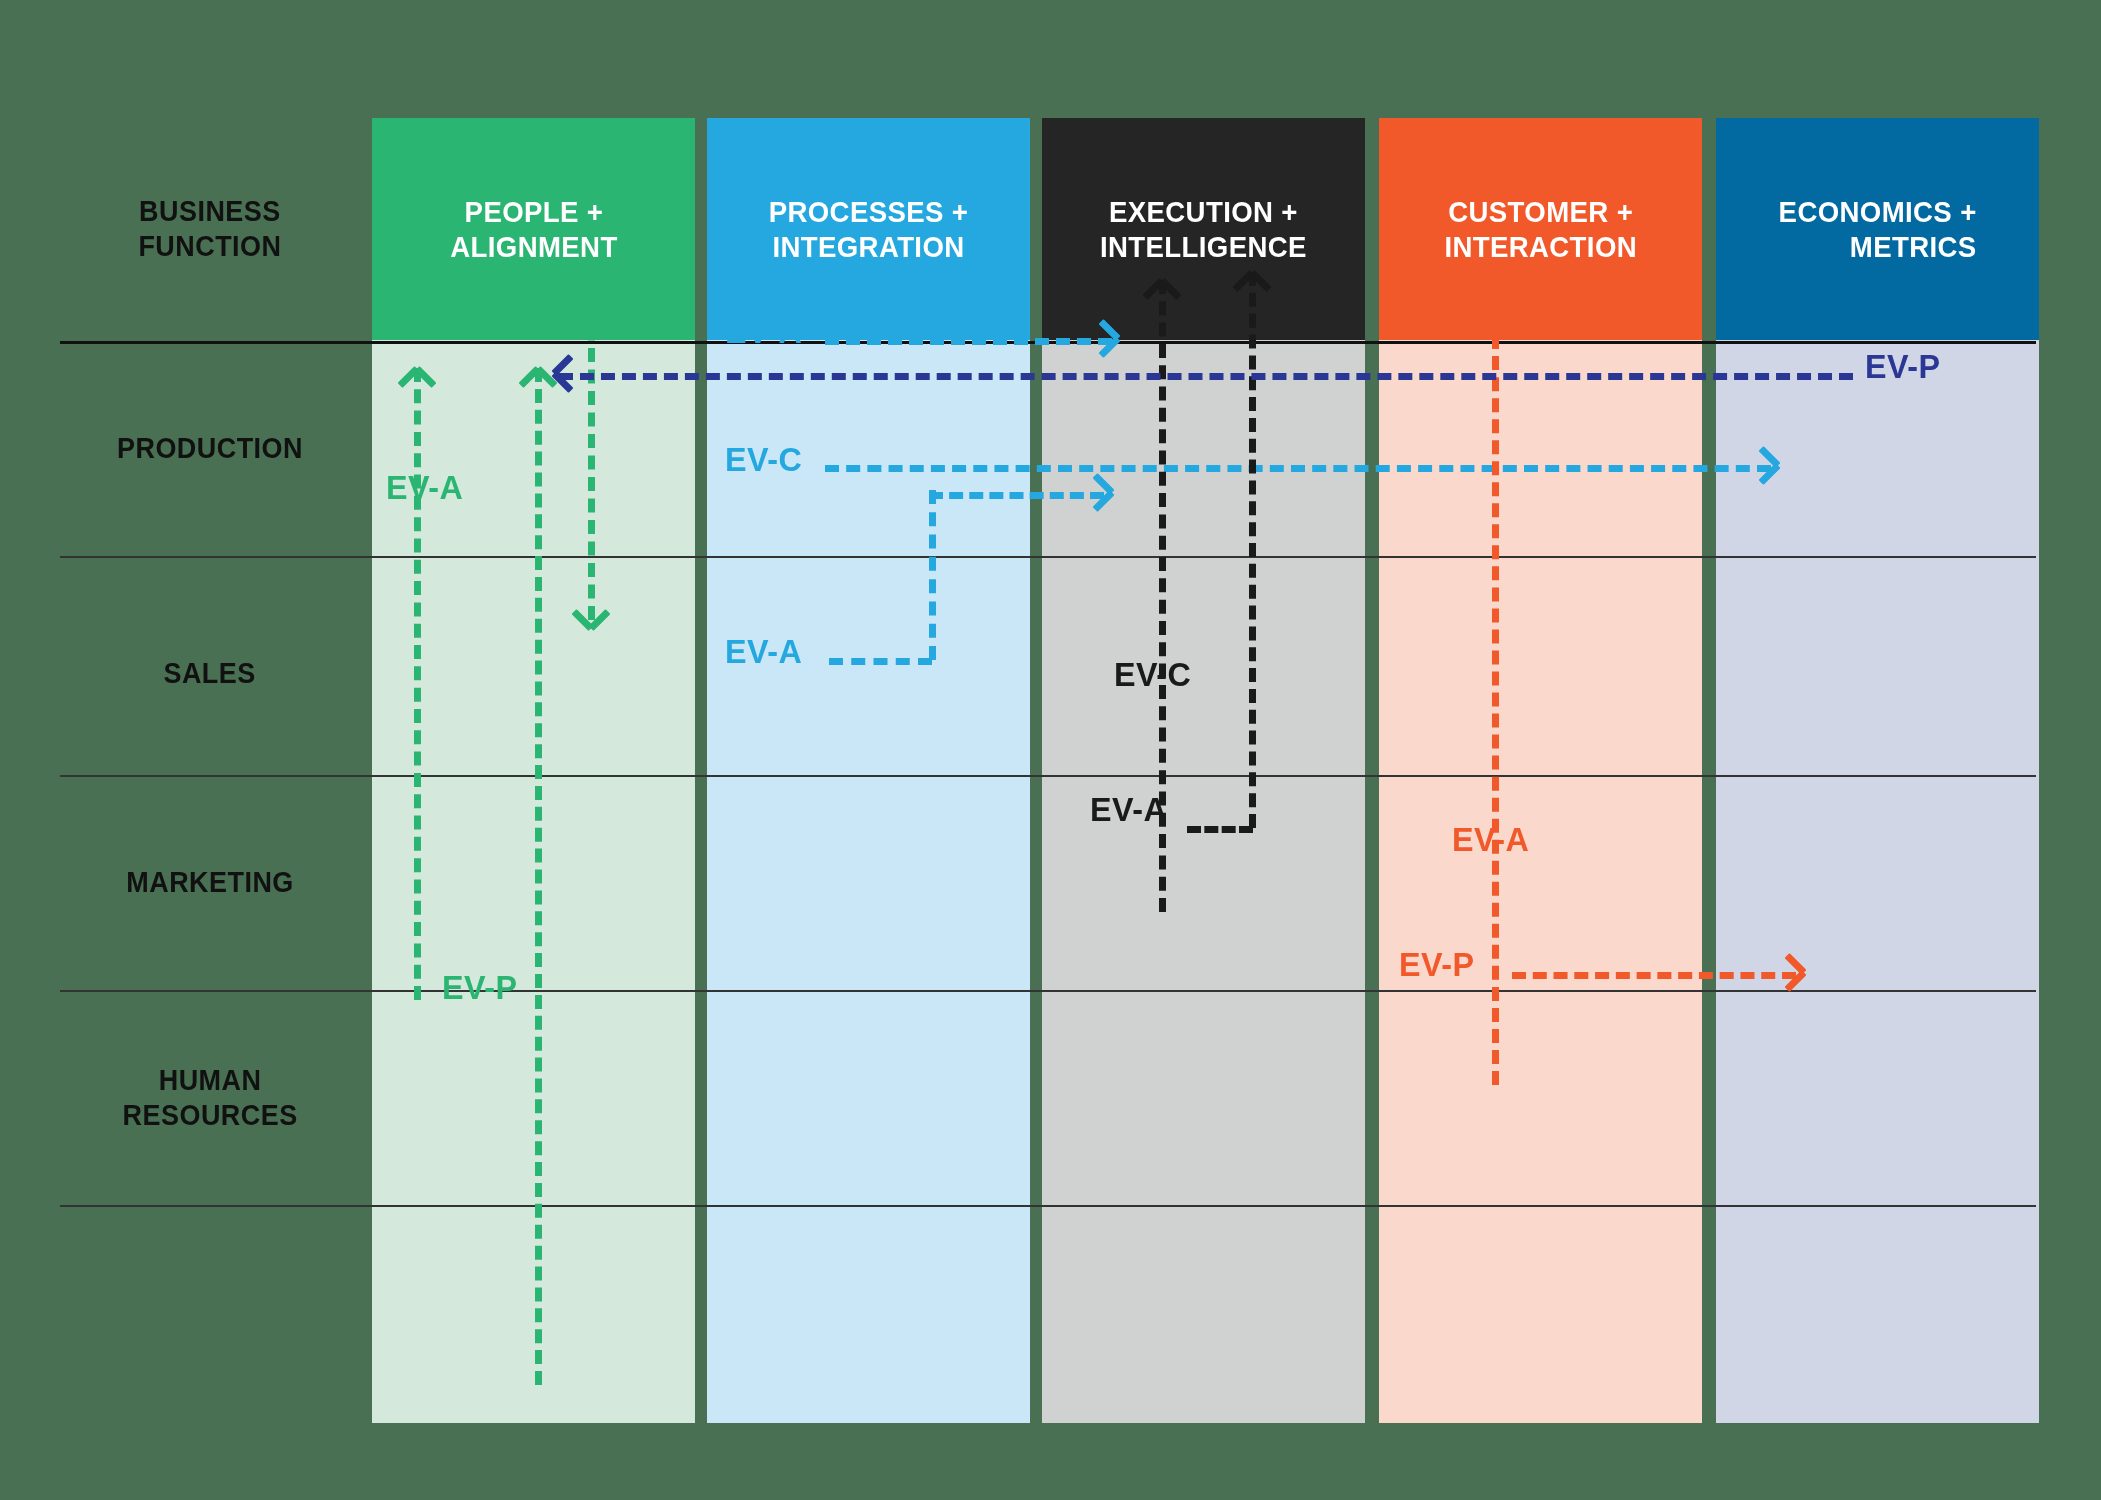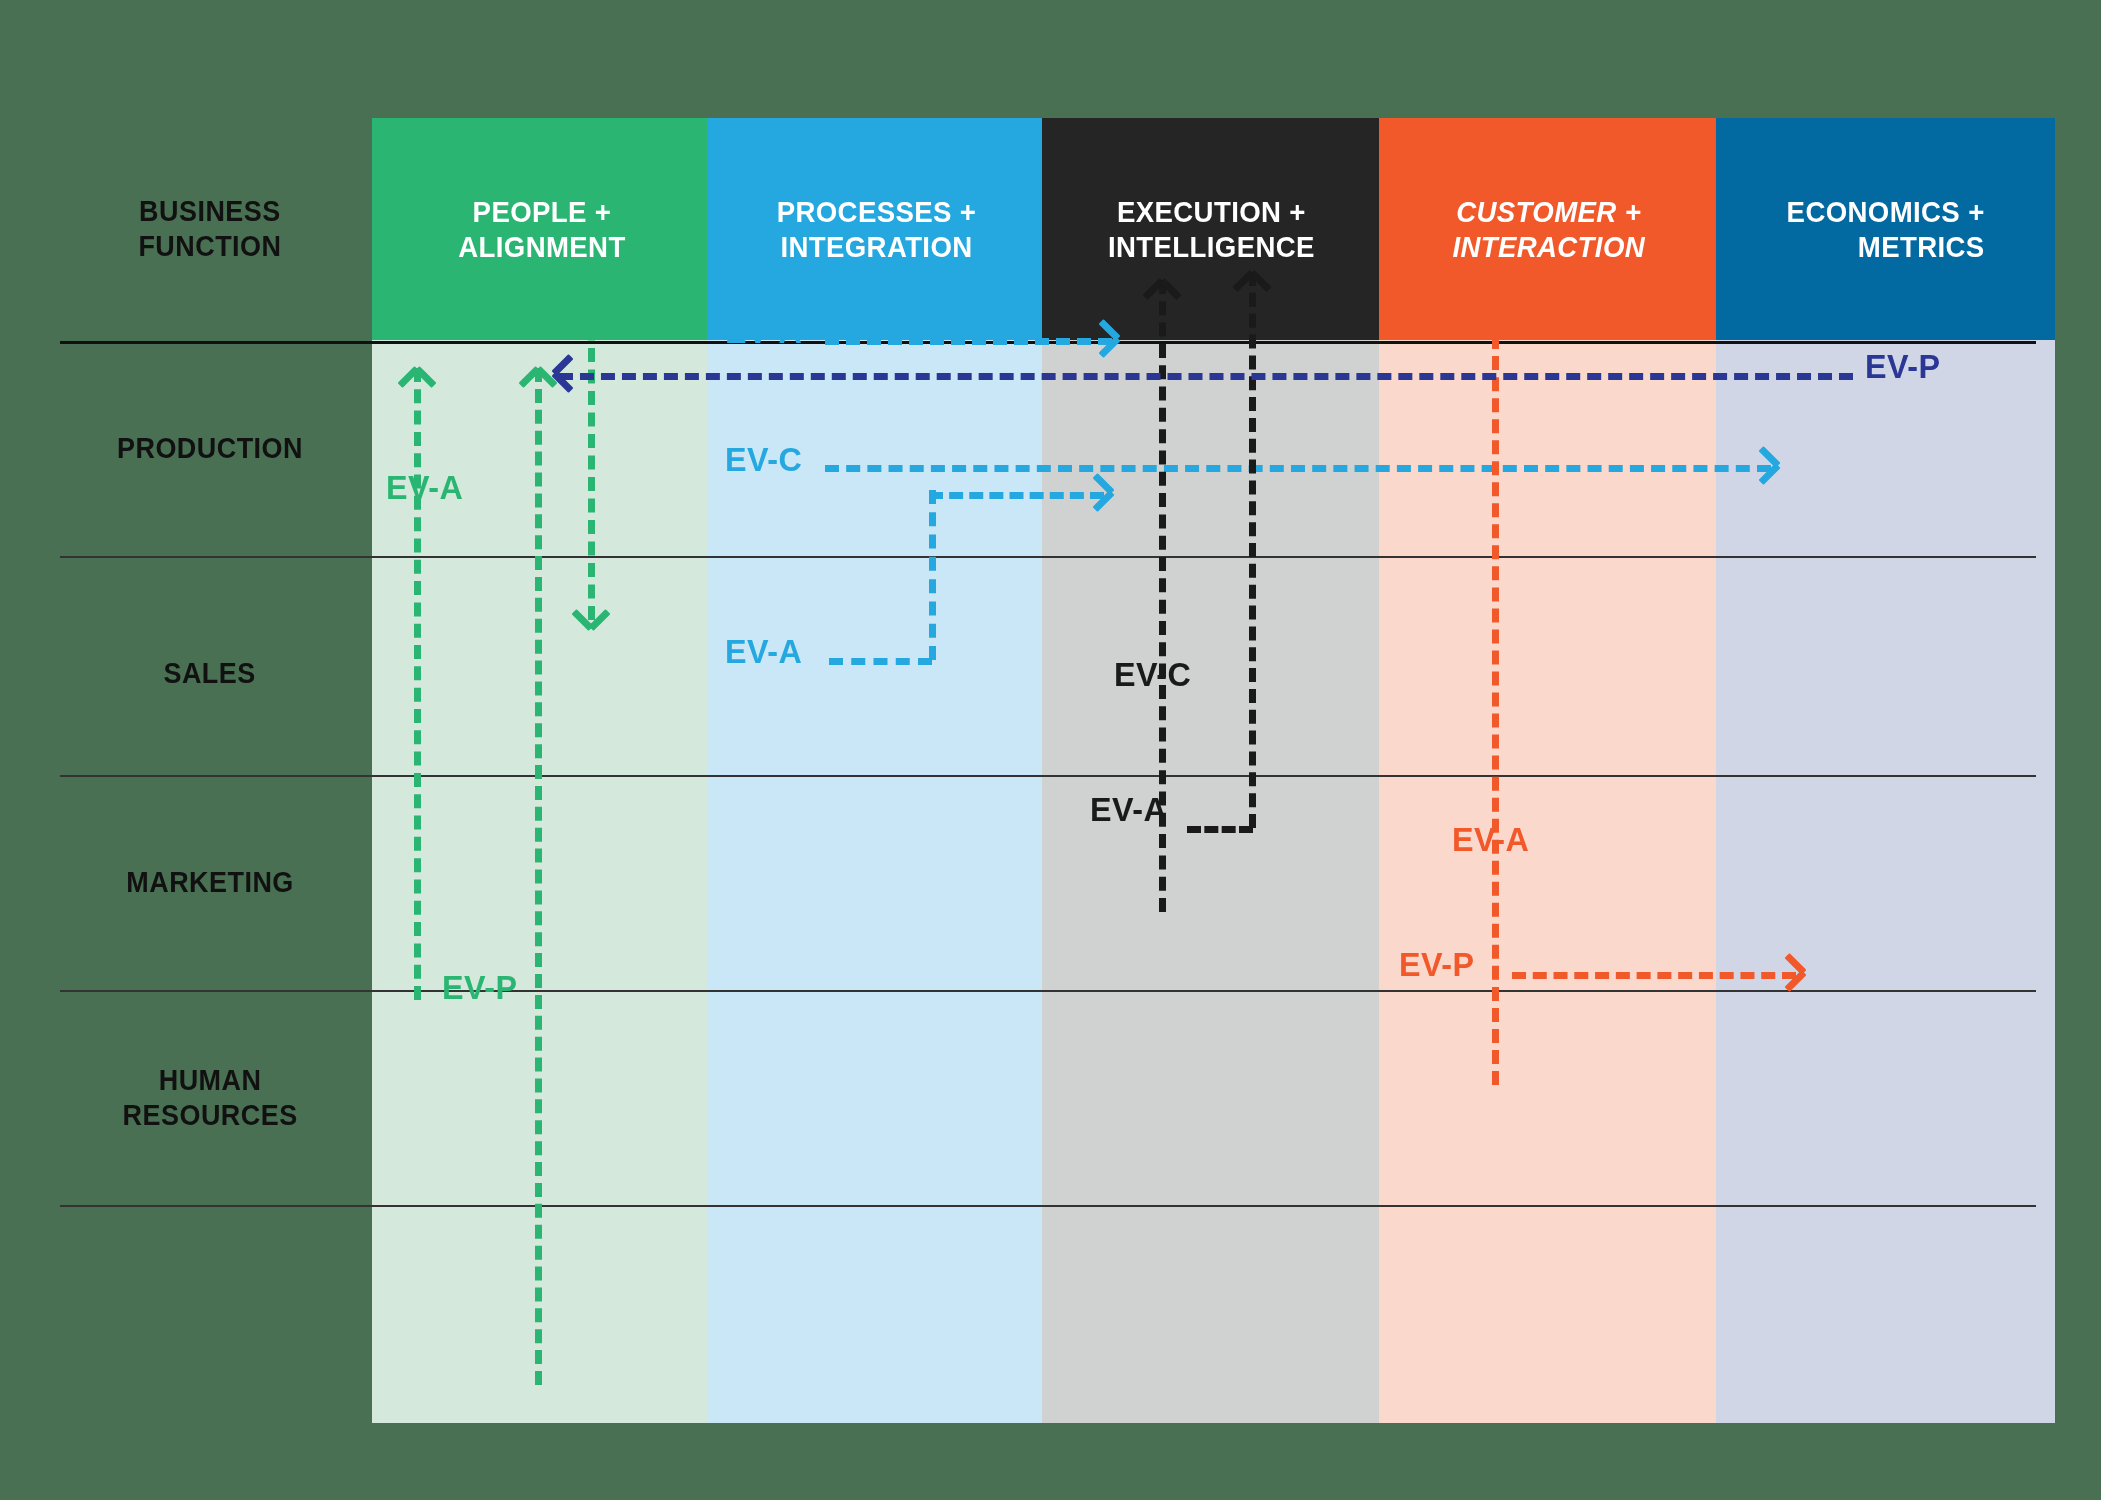--- a/index.html
+++ b/index.html
@@ -5,21 +5,21 @@
   html,body{margin:0;padding:0;}
   body{
     width:2101px;height:1500px;
     background:#4a7053;
     font-family:"Liberation Sans", sans-serif;
     overflow:hidden;
   }
   #matrix{position:relative;width:2101px;height:1500px;}
 
   
-  .col-band{position:absolute;top:118px;height:1305px;width:328px;padding-left:16px;}
+  .col-band{position:absolute;top:118px;height:1305px;width:328px;}
   .col-header{position:absolute;top:0;left:0;right:0;height:222px;
     display:flex;align-items:center;justify-content:center;text-align:center;}
   .col-header span{
     color:#ffffff;font-weight:700;font-size:30px;line-height:1.18;
     letter-spacing:.4px;text-transform:uppercase;
     font-family:"Liberation Sans", sans-serif;
     transform:scaleX(.92);display:inline-block;
   }
   .col-body{position:absolute;top:222px;left:0;right:0;bottom:0;}
 
@@ -61,21 +61,21 @@
       </div>
       <div class="col-body" style="background: rgb(201, 231, 247);"></div>
     </div>
     <div class="col-band" style="left: 1042px; width: 323px;">
       <div class="col-header" style="background: rgb(37, 37, 37);">
         <span>EXECUTION +<br>INTELLIGENCE</span>
       </div>
       <div class="col-body" style="background: rgb(207, 210, 209);"></div>
     </div>
     <div class="col-band" style="left: 1379px; width: 323px;">
-      <div class="col-header" style="background: rgb(241, 88, 42); font-style: italic;">
+      <div class="col-header" style="background: rgb(241, 88, 42);">
         <span>CUSTOMER +<br>INTERACTION</span>
       </div>
       <div class="col-body" style="background: rgb(251, 216, 204);"></div>
     </div>
     <div class="col-band" style="left: 1716px; width: 323px;">
       <div class="col-header" style="background: #0369a1; text-align: right;">
         <span>ECONOMICS +<br>METRICS</span>
       </div>
       <div class="col-body" style="background: rgb(209, 214, 230);"></div>
     </div>

